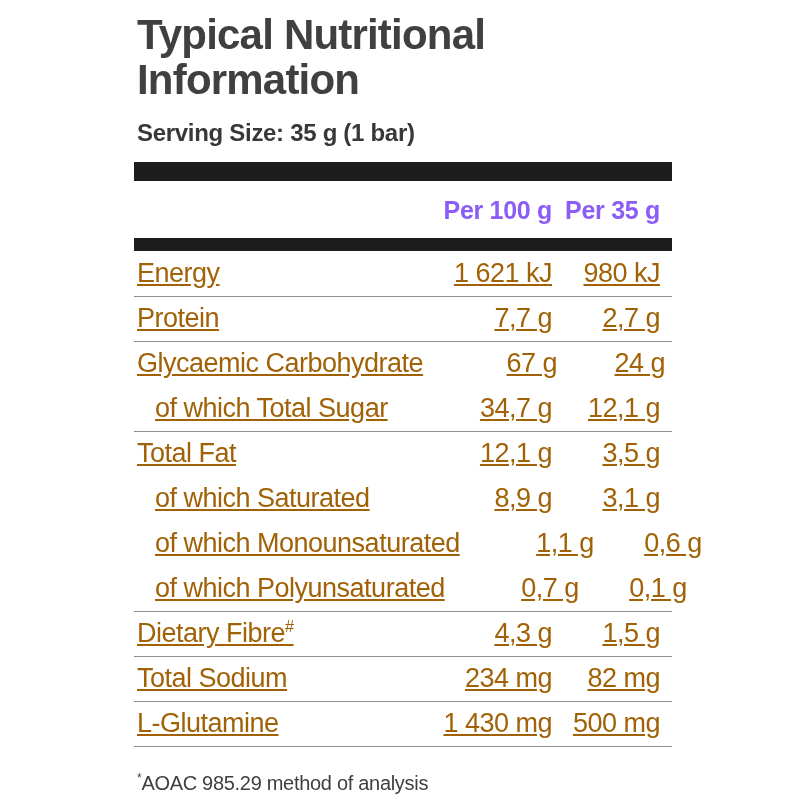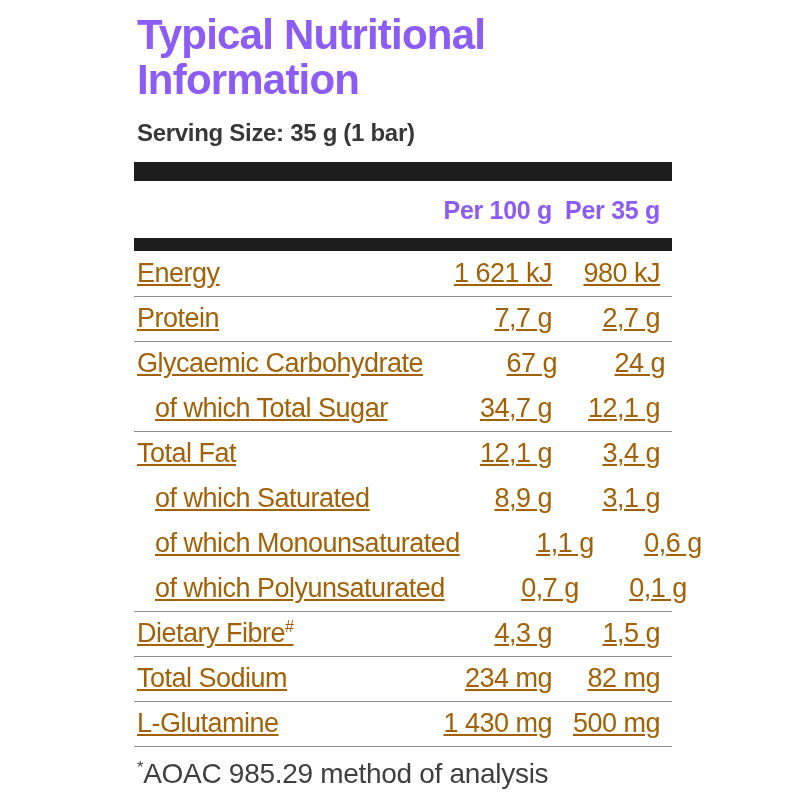--- a/index.html
+++ b/index.html
@@ -18,21 +18,21 @@
     top: 12px;
     width: 538px;
   }
   .title {
     margin: 0 0 8px 3px;
     width: 470px;
     font-size: 42px;
     line-height: 1.08;
     font-weight: bold;
     letter-spacing: -0.8px;
-    color: #8b5cf6;
+    color: #404040;
   }
   .serving {
     margin: 16px 0 15px 3px;
     font-size: 24px;
     font-weight: bold;
     letter-spacing: -0.3px;
     color: #383838;
   }
   .bar { width: 538px; background: #1d1d1d; }
   .bar-thick { height: 19px; }
@@ -60,22 +60,22 @@
     font-size: 27px;
     letter-spacing: -0.5px;
     color: #a16207;
     text-decoration: underline;
   }
   .row.divided { border-top: 1.5px solid #8e8e8e; }
   .row .cell-label.sub { padding-left: 18px; }
   .table-bottom { border-top: 1.5px solid #8e8e8e; width: 538px; }
   sup { font-size: 60%; vertical-align: super; line-height: 0; }
   .footnote {
-    margin: 11px 0 0 3px;
-    font-size: 28px;
+    margin: 25px 0 0 3px;
+    font-size: 20px;
     letter-spacing: -0.3px;
     color: #3f3f3f;
   }
 </style>
 </head>
 <body>
 
 <div class="canvas">
   <div class="content">
 
@@ -111,21 +111,21 @@
             <div class="cell-val">24 g</div>
           </div>
           <div class="grid-row row">
             <div class="cell-label sub">of which Total Sugar</div>
             <div class="cell-val">34,7 g</div>
             <div class="cell-val">12,1 g</div>
           </div>
           <div class="grid-row row divided">
             <div class="cell-label">Total Fat</div>
             <div class="cell-val">12,1 g</div>
-            <div class="cell-val">3,4 g</div>
+            <div class="cell-val">3,5 g</div>
           </div>
           <div class="grid-row row">
             <div class="cell-label sub">of which Saturated</div>
             <div class="cell-val">8,9 g</div>
             <div class="cell-val">3,1 g</div>
           </div>
           <div class="grid-row row">
             <div class="cell-label sub">of which Monounsaturated</div>
             <div class="cell-val">1,1 g</div>
             <div class="cell-val">0,6 g</div>

